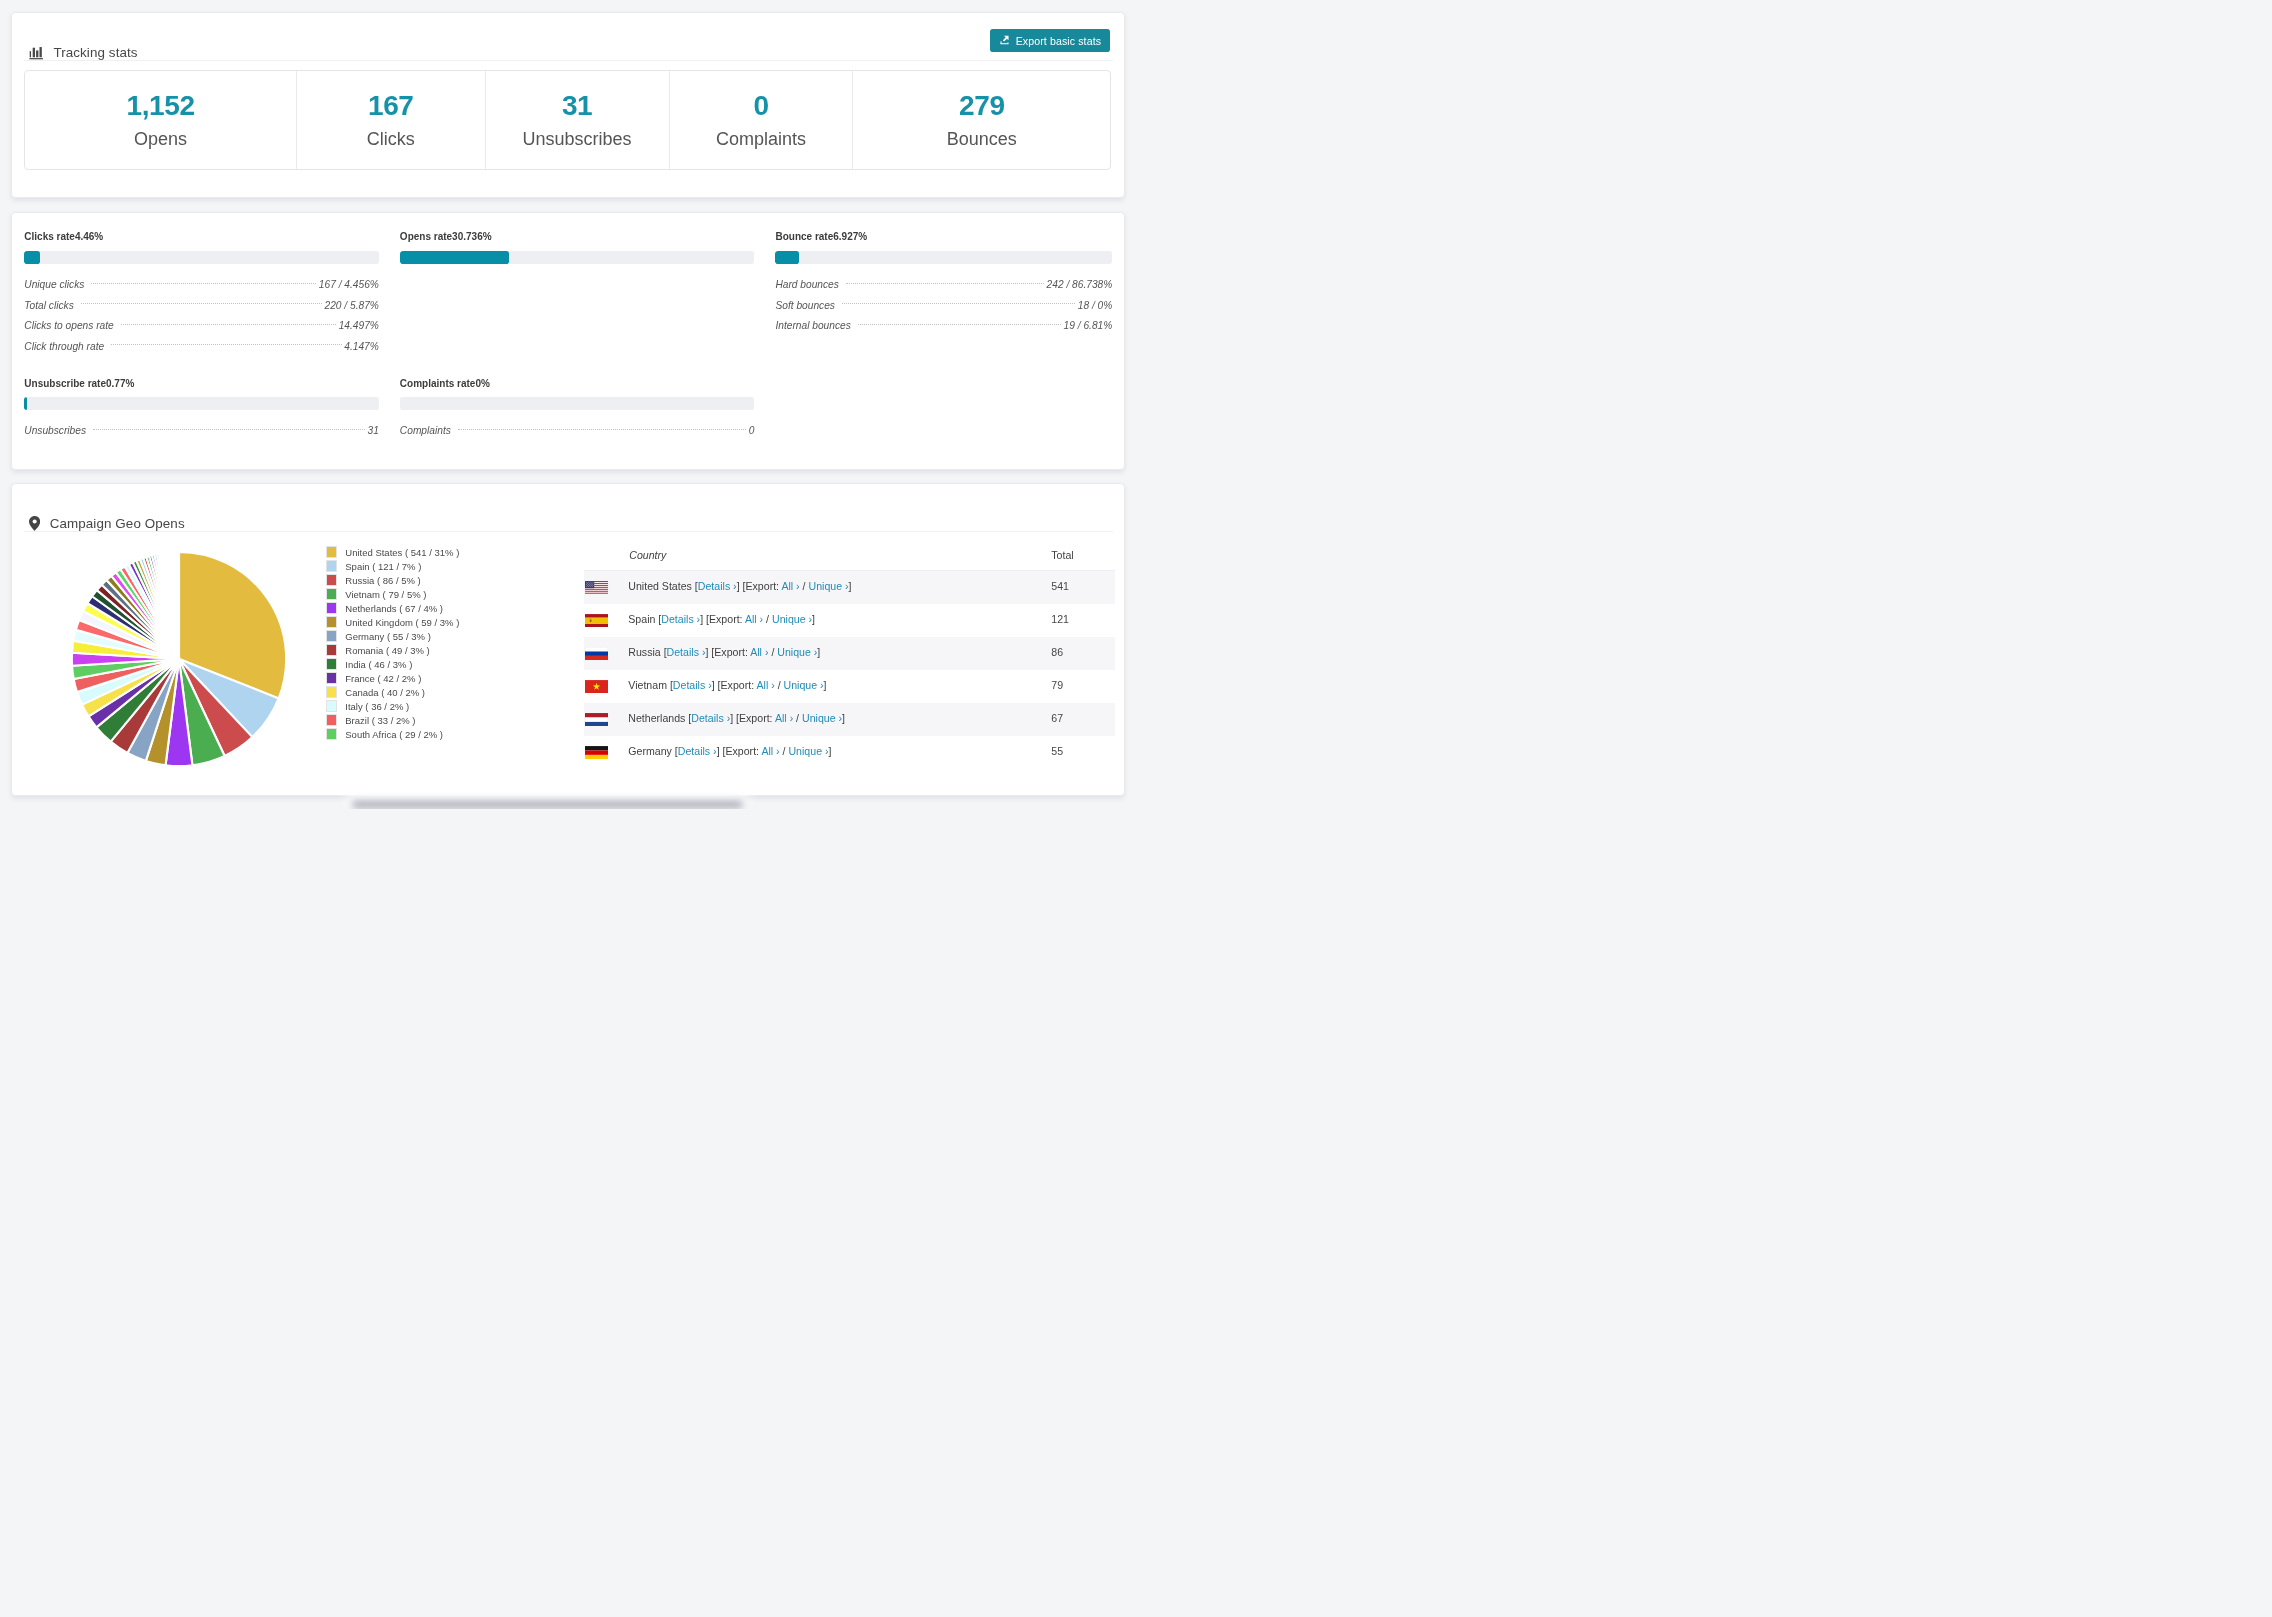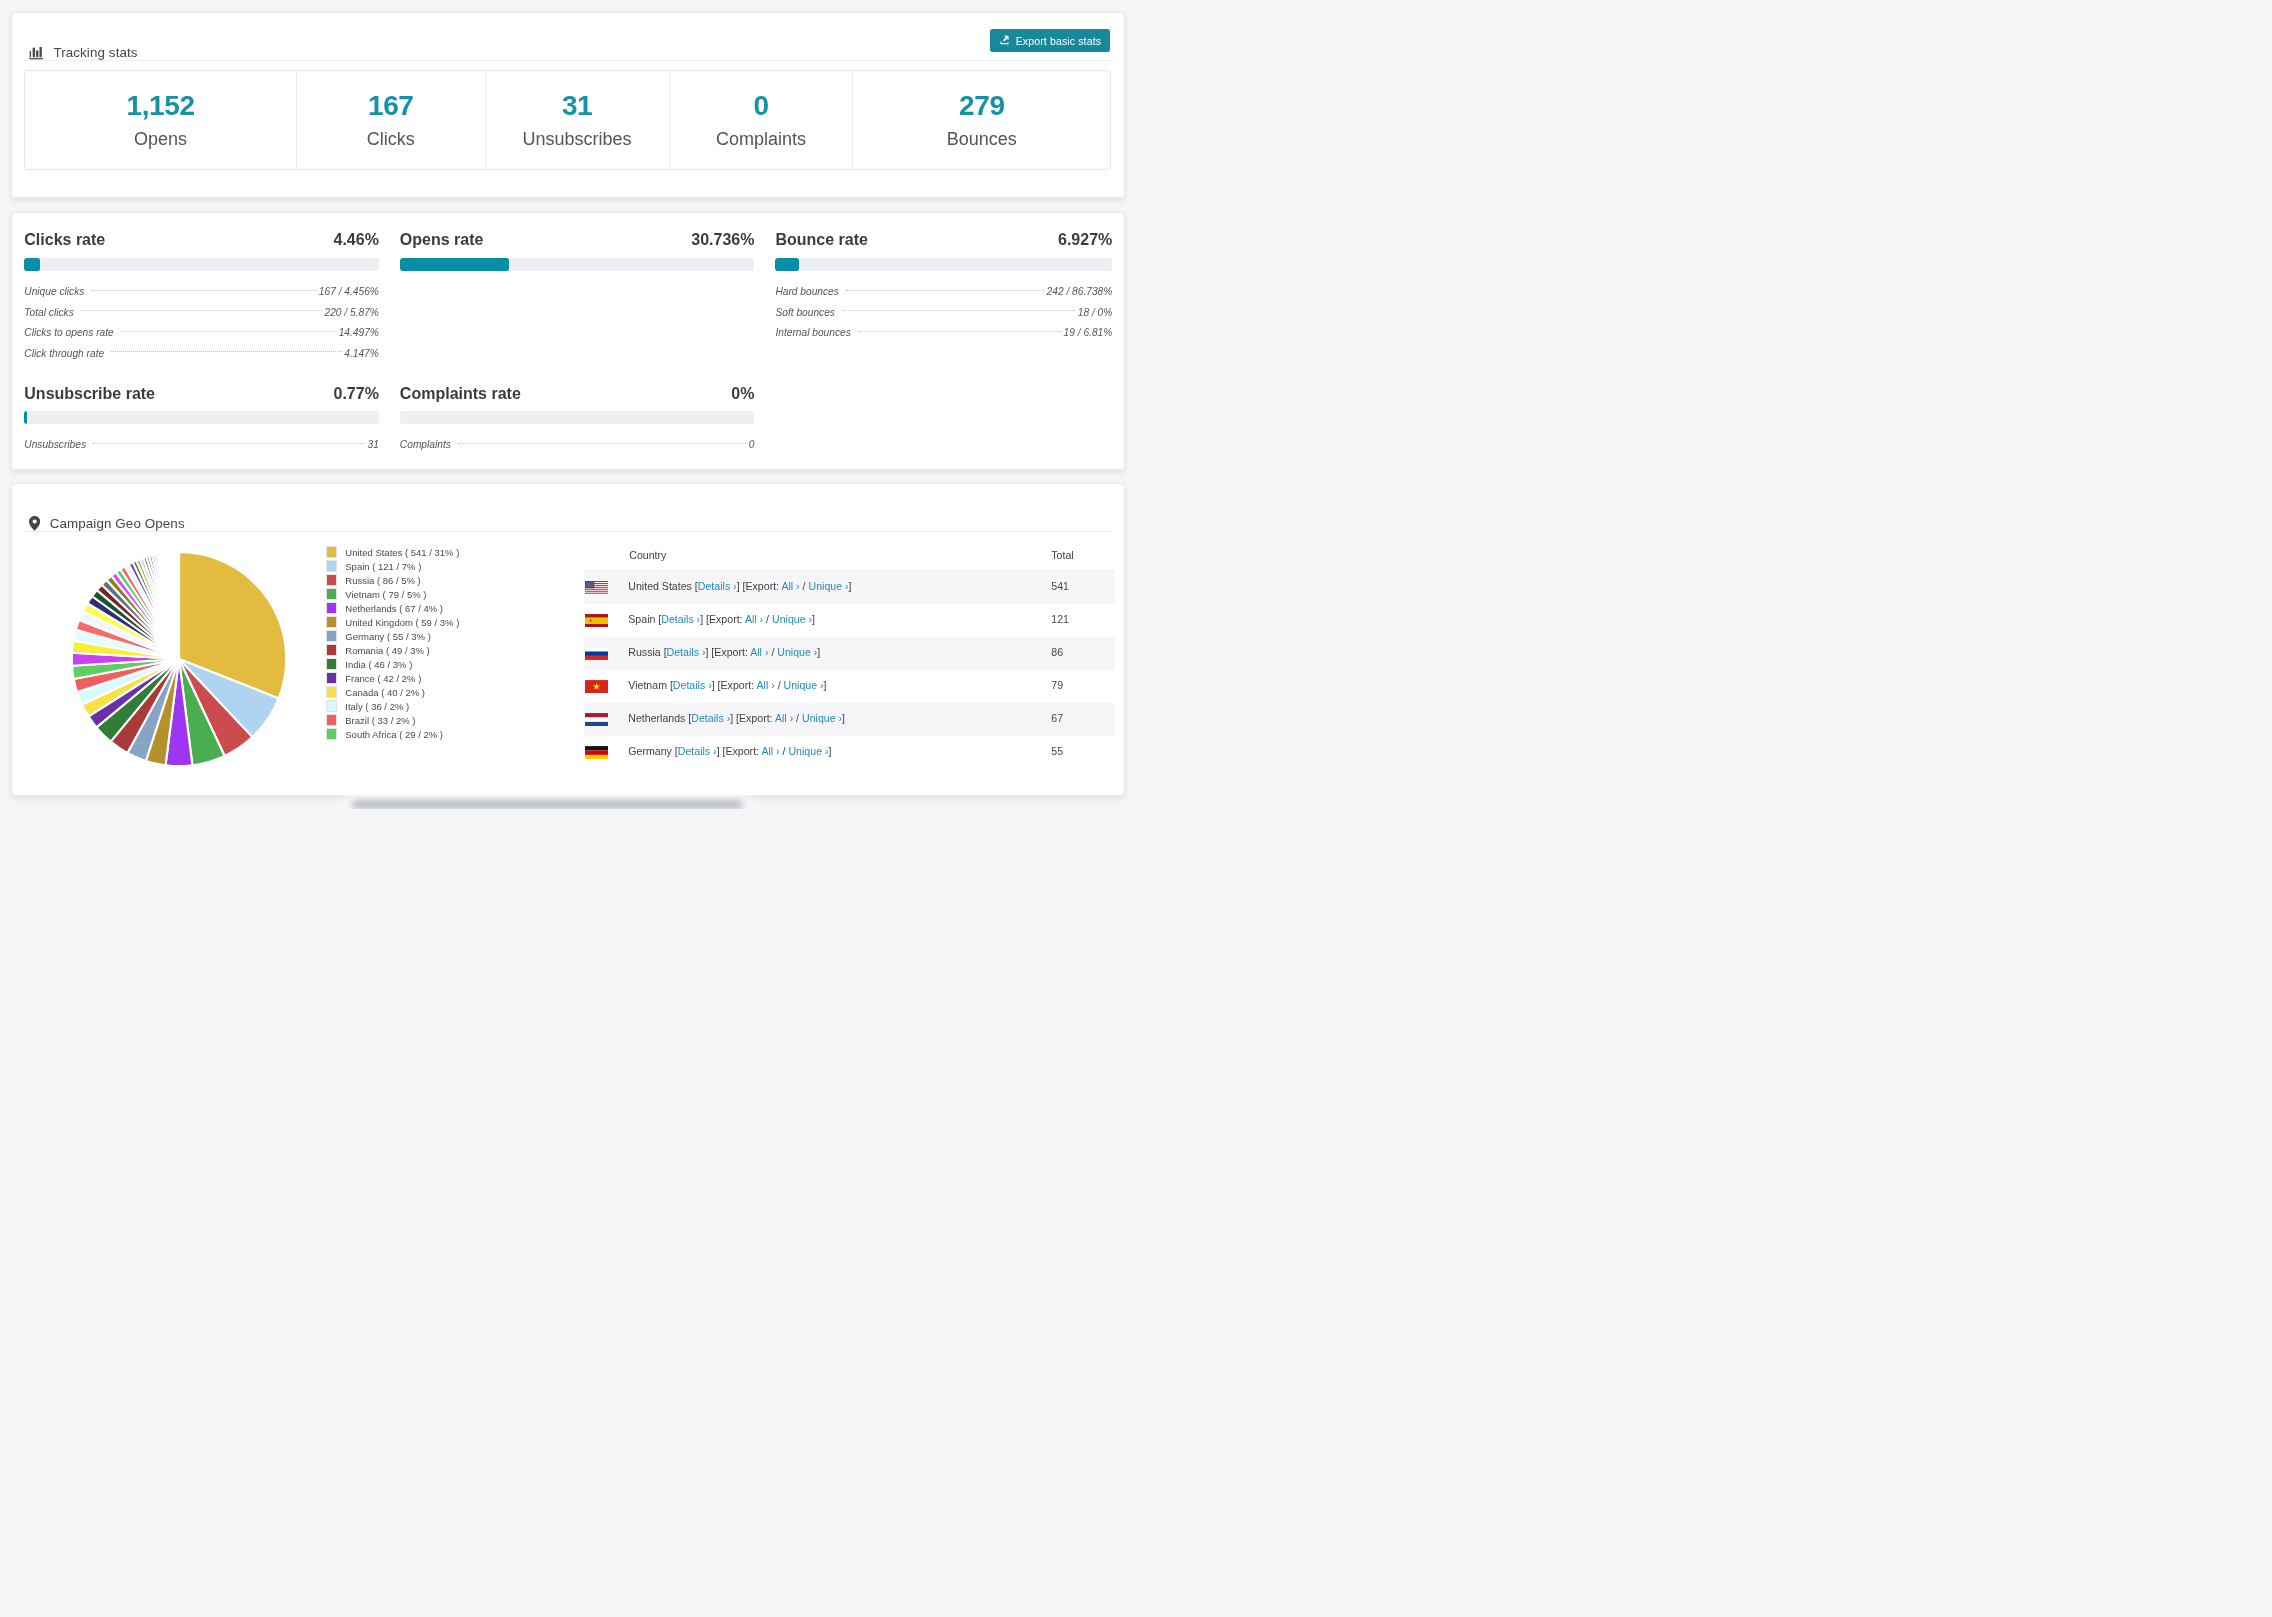--- a/index.html
+++ b/index.html
@@ -59,22 +59,22 @@
   .summary-value{font-size:28px;font-weight:bold;color:#1591a8;letter-spacing:-0.4px;}
   .summary-label{font-size:18px;color:#555;}
 
   
   .rates-grid{
     padding:18.4px 12px 0 12px;
     display:grid;grid-template-columns:1fr 1fr .95fr;
     column-gap:21px;row-gap:20px;
   }
   .rate-head{
-    display:flex;justify-content:space-between;align-items:baseline;
-    font-size:16px;font-weight:bold;color:#3c3c3c;margin-bottom:8.5px;
+    display:flex;justify-content:flex-start;align-items:baseline;
+    font-size:10px;font-weight:bold;color:#3c3c3c;margin-bottom:8.5px;
   }
   .bar{height:13.4px;background:#edeff3;border-radius:2.8px;overflow:hidden;}
   .bar-fill{height:100%;background:#068fa7;border-radius:2.8px;}
   .rate-rows{margin-top:11.3px;}
   .stat-line{
     display:flex;align-items:center;height:20.5px;
     box-sizing:border-box;padding-bottom:2.1px;
     font-size:10.2px;color:#555;font-style:italic;
   }
   .leader{flex:1;border-bottom:0.7px dotted #c2c2c2;margin:0 2.8px 2.8px 7px;}
@@ -87,21 +87,21 @@
   }
   #geo-legend li{
     display:flex;align-items:center;gap:7.8px;height:14px;
     font-size:9.5px;color:#4a4a4a;cursor:pointer;
   }
   .swatch{width:9.2px;height:9.2px;border:1.4px solid #e3e3e3;flex:0 0 auto;}
 
   .geo-table{position:absolute;left:572px;top:59px;width:531px;font-size:10.6px;color:#3f3f3f;}
   .gt-header{position:relative;height:27px;border-bottom:0.7px solid #ededf1;}
   .gt-header span{position:absolute;top:5.6px;}
-  .gt-header .col-country{left:45px;}
+  .gt-header .col-country{left:45px;font-style:italic;}
   .gt-header .col-total{left:467px;}
   .gt-row{position:relative;height:33px;}
   .gt-row:nth-child(odd){background:#f6f6f8;}
   .gt-row .flag{position:absolute;left:0.7px;top:10px;width:23px;height:13.4px;}
   .gt-row .flag svg{display:block;width:23px;height:13.4px;}
   .gt-row .rowlabel{position:absolute;left:44px;top:9.2px;white-space:nowrap;}
   .gt-row .total{position:absolute;left:467px;top:9.2px;color:#474747;}
   .lnk{color:#208cb7;text-decoration:none;cursor:pointer;}
 
   

